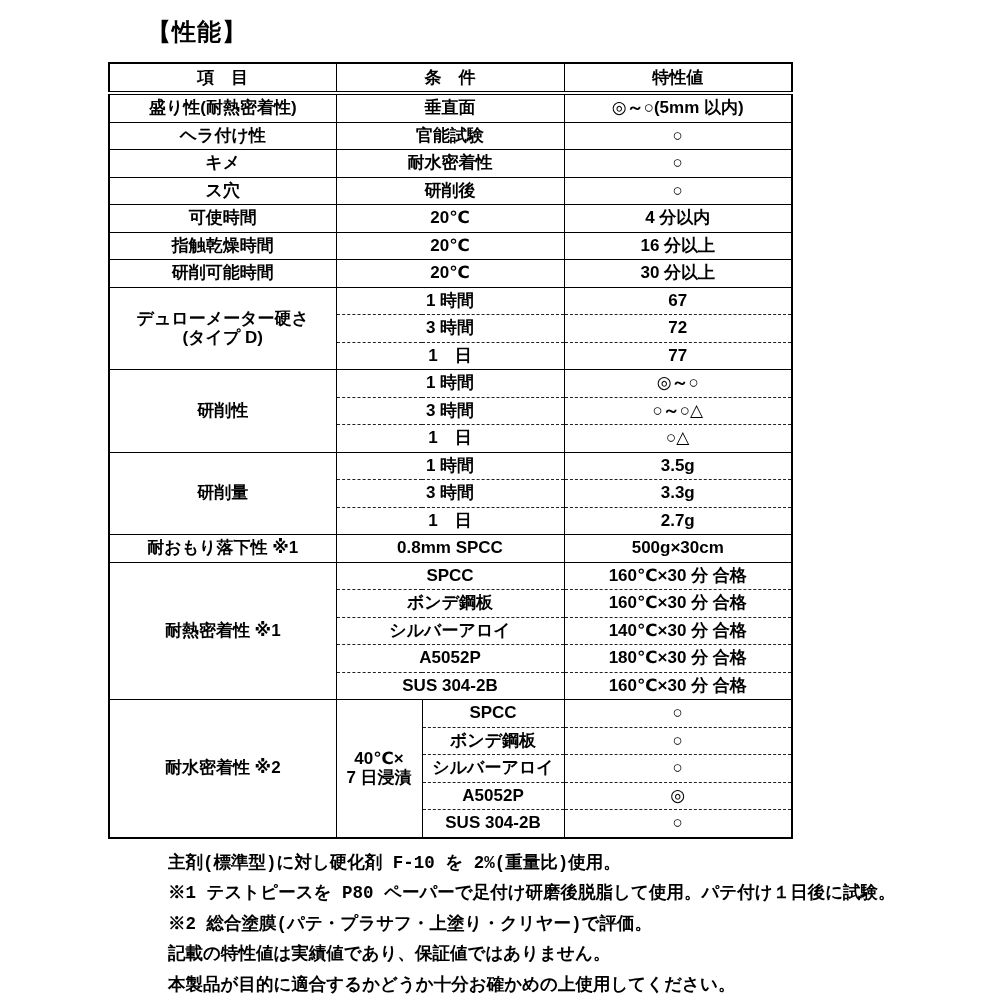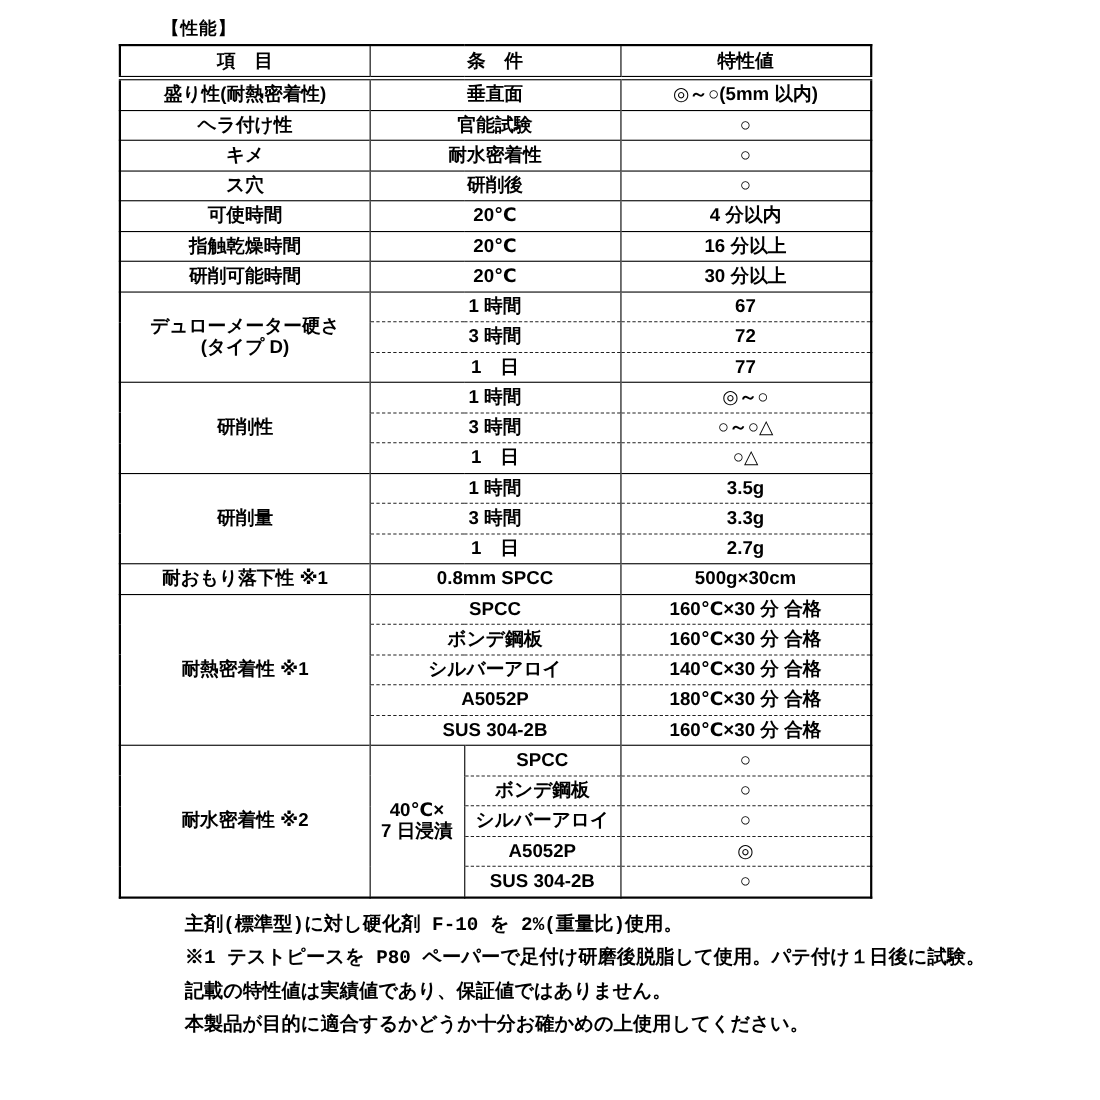--- a/index.html
+++ b/index.html
@@ -3,22 +3,22 @@
 <meta charset="utf-8">
 <style>
   html,body{margin:0;padding:0;background:#fff;}
   body{
     width:1000px;height:1000px;overflow:hidden;color:#000;
     font-family:"Liberation Sans","DejaVu Sans",sans-serif;
     font-weight:bold;
   }
   .page{position:relative;padding-top:16px;}
   .title{
-    margin:0 0 3px 147px;
-    font-size:16px;letter-spacing:1px;
+    margin:0 0 14px 147px;
+    font-size:24px;letter-spacing:1px;
   }
   table.perf{
     margin-left:108px;
     border-collapse:collapse;
     table-layout:fixed;
     border:2.5px solid #000;
   }
   col.c1{width:227px;}
   col.c2a{width:86px;}
   col.c2b{width:142px;}
@@ -200,17 +200,18 @@
     <tr class="d">
       <td>SUS 304-2B</td>
       <td>○</td>
     </tr>
   </tbody>
     </table>
 
   <div class="footnotes">
     <div>主剤(標準型)に対し硬化剤 F-10 を 2%(重量比)使用。</div>
     <div>※1 テストピースを P80 ペーパーで足付け研磨後脱脂して使用。パテ付け１日後に試験。</div>
+    <div>※2 総合塗膜(パテ・プラサフ・上塗り・クリヤー)で評価。</div>
     <div>記載の特性値は実績値であり、保証値ではありません。</div>
     <div>本製品が目的に適合するかどうか十分お確かめの上使用してください。</div>
   </div>
 
 </div>
 
 </body></html>

